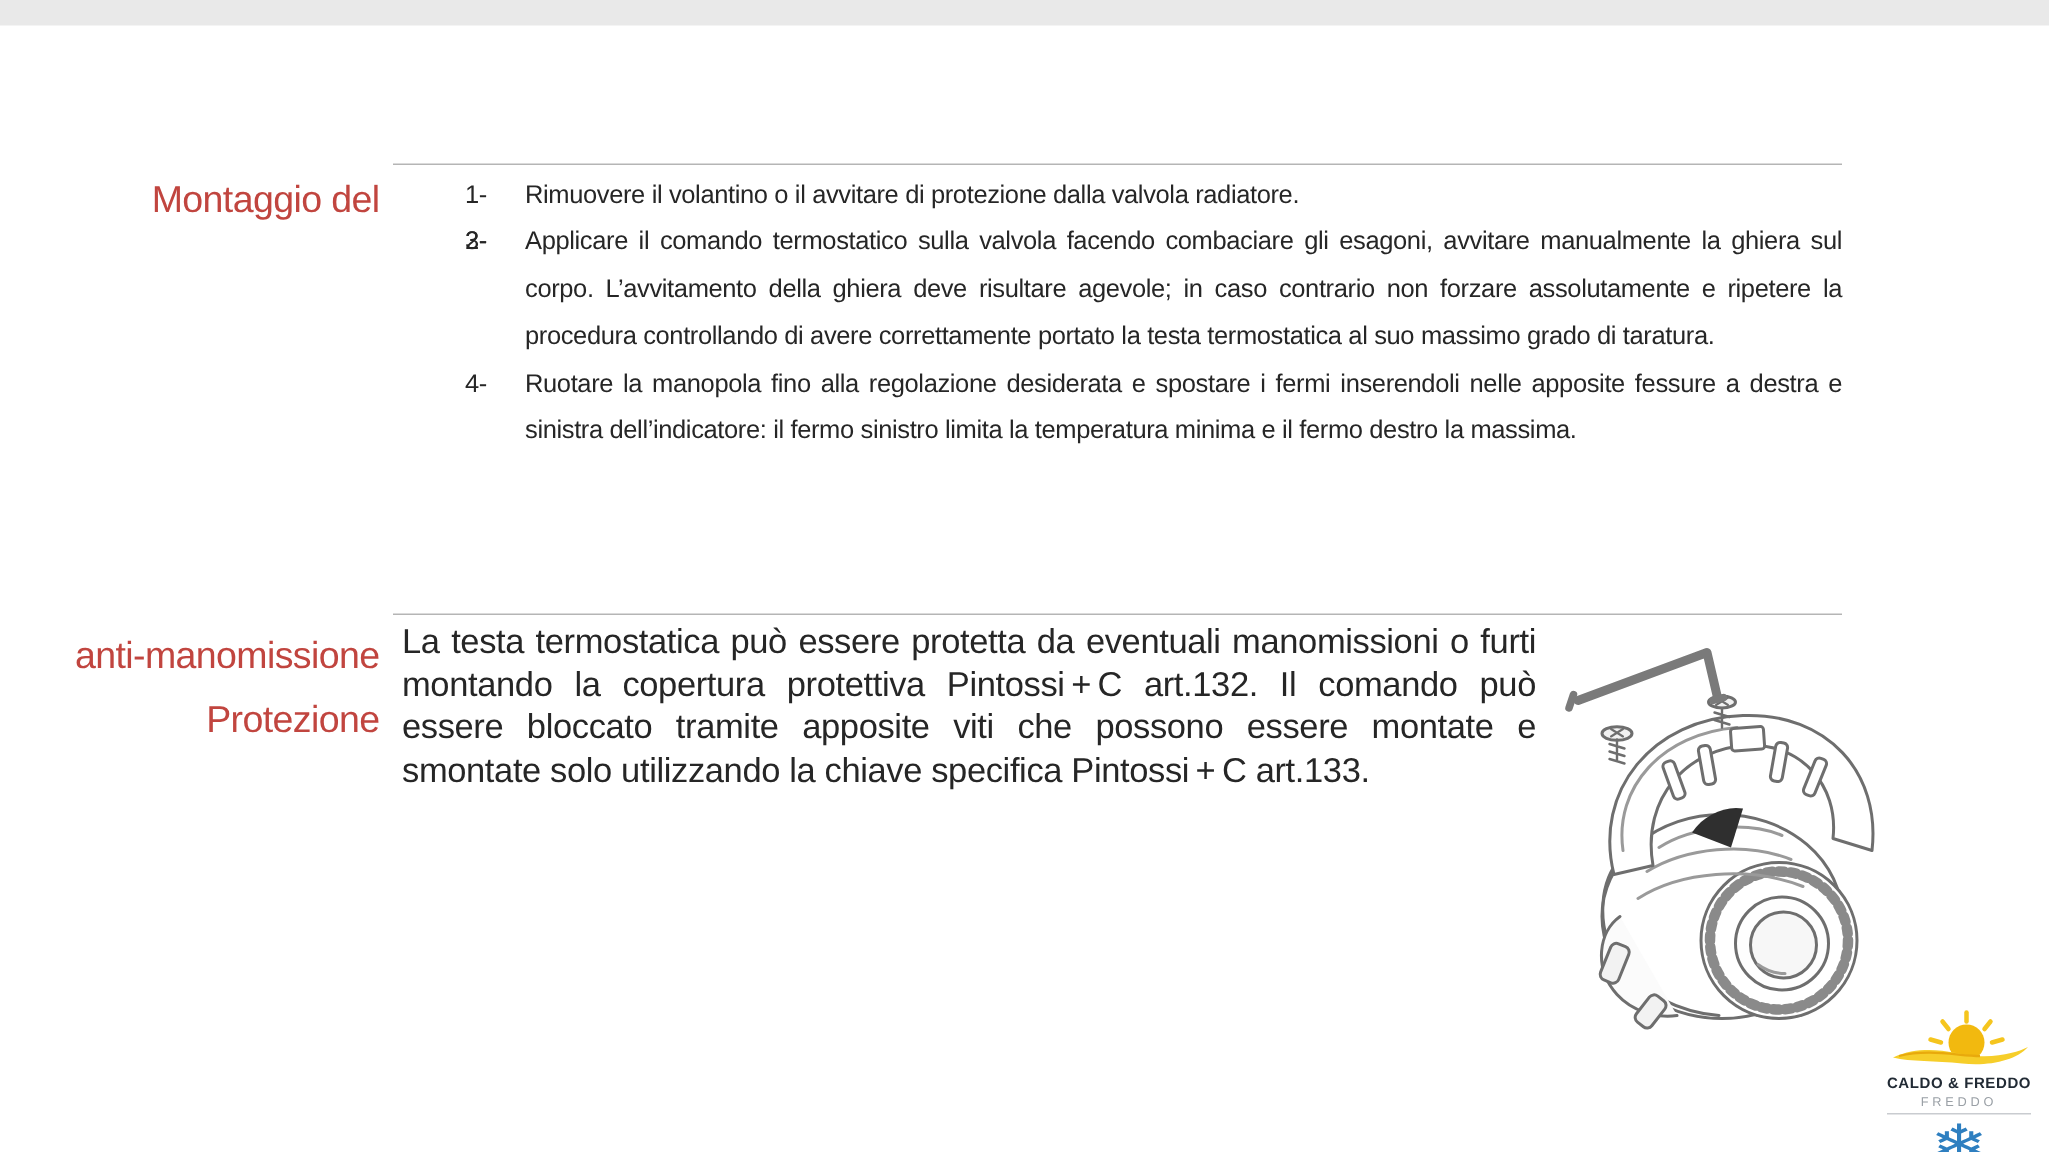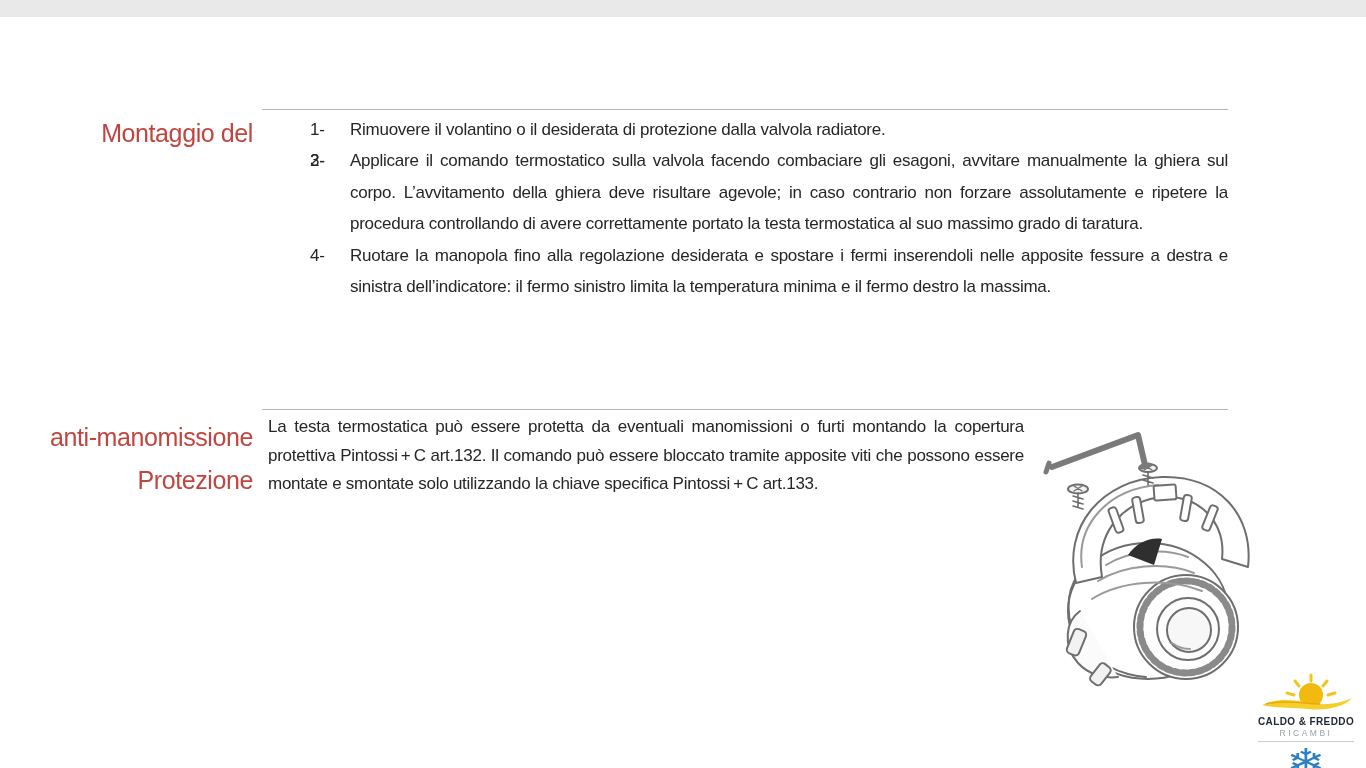--- a/index.html
+++ b/index.html
@@ -40,21 +40,21 @@
     text-align: justify;
   }
   .list-num {
     position: absolute;
     left: 2px; top: 0;
   }
   .para {
     position: absolute;
     left: 268px; top: 396px;
     width: 756px;
-    font-size: 17px;
+    font-size: 23px;
     line-height: 28.6px;
     letter-spacing: -0.25px;
     text-align: justify;
   }
   .illustration { position: absolute; left: 1036px; top: 398px; }
   .logo {
     position: absolute;
     left: 1250px; top: 656px;
     width: 112px;
     text-align: center;
@@ -93,21 +93,21 @@
 
   <div class="rule" style="left:262px; top:92px; width:966px;"></div>
 
   <div class="section-heading" style="left:20px; top:95px; width:233px;">
     <div>Montaggio del</div>
   </div>
 
   <div class="num-list">
     <div class="list-item">
       <span class="list-num">1-</span>
-      <span>Rimuovere il volantino o il desiderata di protezione dalla valvola radiatore.</span>
+      <span>Rimuovere il volantino o il avvitare di protezione dalla valvola radiatore.</span>
     </div>
     <div class="list-item">
       <span class="list-num">2-</span>
     </div>
     <div class="list-item">
       <span class="list-num">3-</span>
       <span>Applicare il comando termostatico sulla valvola facendo combaciare gli esagoni, avvitare manualmente la ghiera sul corpo. L’avvitamento della ghiera deve risultare agevole; in caso contrario non forzare assolutamente e ripetere la procedura controllando di avere correttamente portato la testa termostatica al suo massimo grado di taratura.</span>
     </div>
     <div class="list-item">
       <span class="list-num">4-</span>
@@ -184,18 +184,18 @@
           <line x1="39" y1="8" x2="43" y2="13"></line>
           <line x1="71" y1="8" x2="67" y2="13"></line>
           <line x1="31" y1="20" x2="38" y2="22"></line>
           <line x1="79" y1="20" x2="72" y2="22"></line>
         </g>
         <path d="M6,32 C28,22 48,30 62,31 C78,32 90,28 96,25 C88,34 70,38 52,36 C34,34 18,35 6,32 Z" fill="#f6ce2a"></path>
         <path d="M10,31 C30,26 50,31 64,31" stroke="#e8a90c" stroke-width="1.5" fill="none"></path>
       </g>
     </svg>
     <div class="logo-name">CALDO &amp; FREDDO</div>
-    <div class="logo-sub">RICAMBI</div>
+    <div class="logo-sub">FREDDO</div>
     <div class="logo-divider"></div>
     <div class="logo-snowflake">❄</div>
   </div>
 
 </div>
 
 </body></html>

